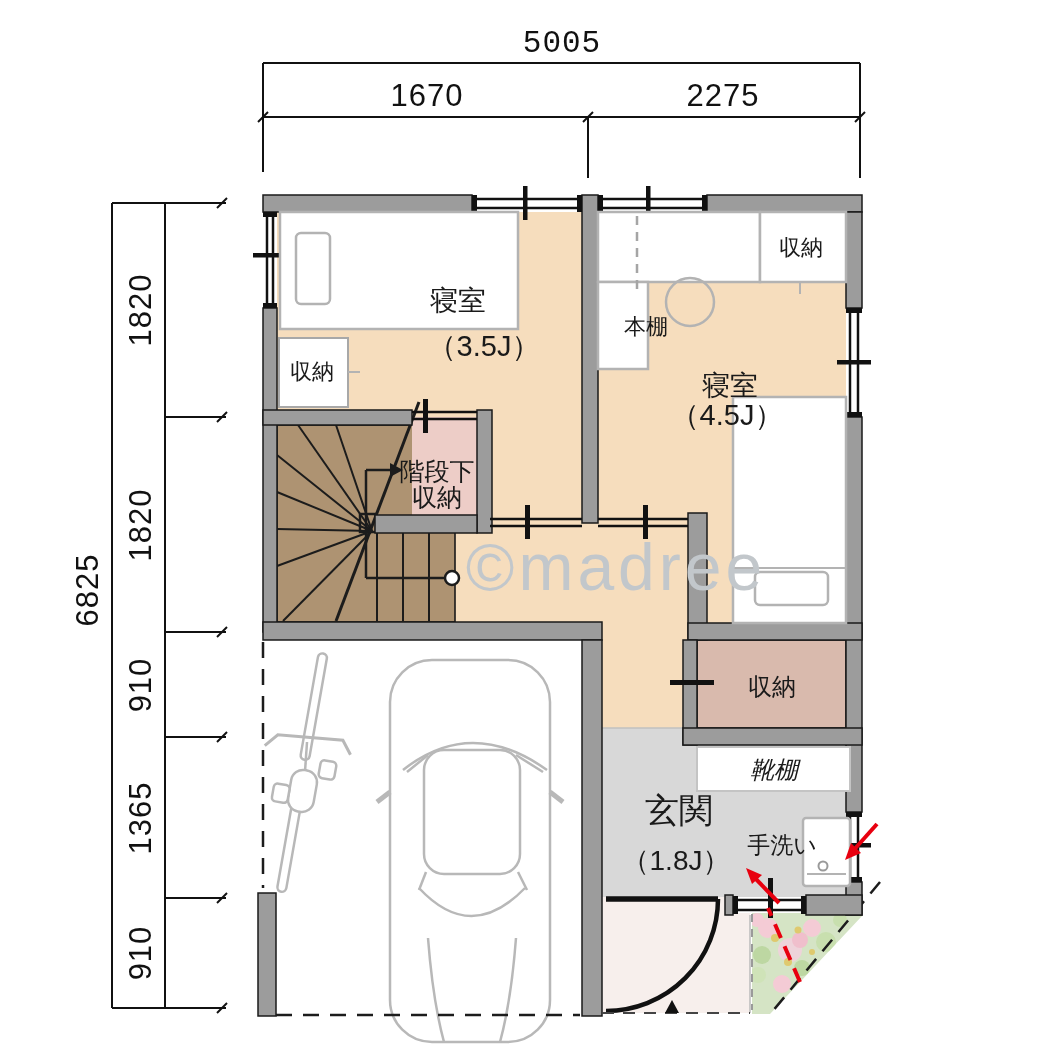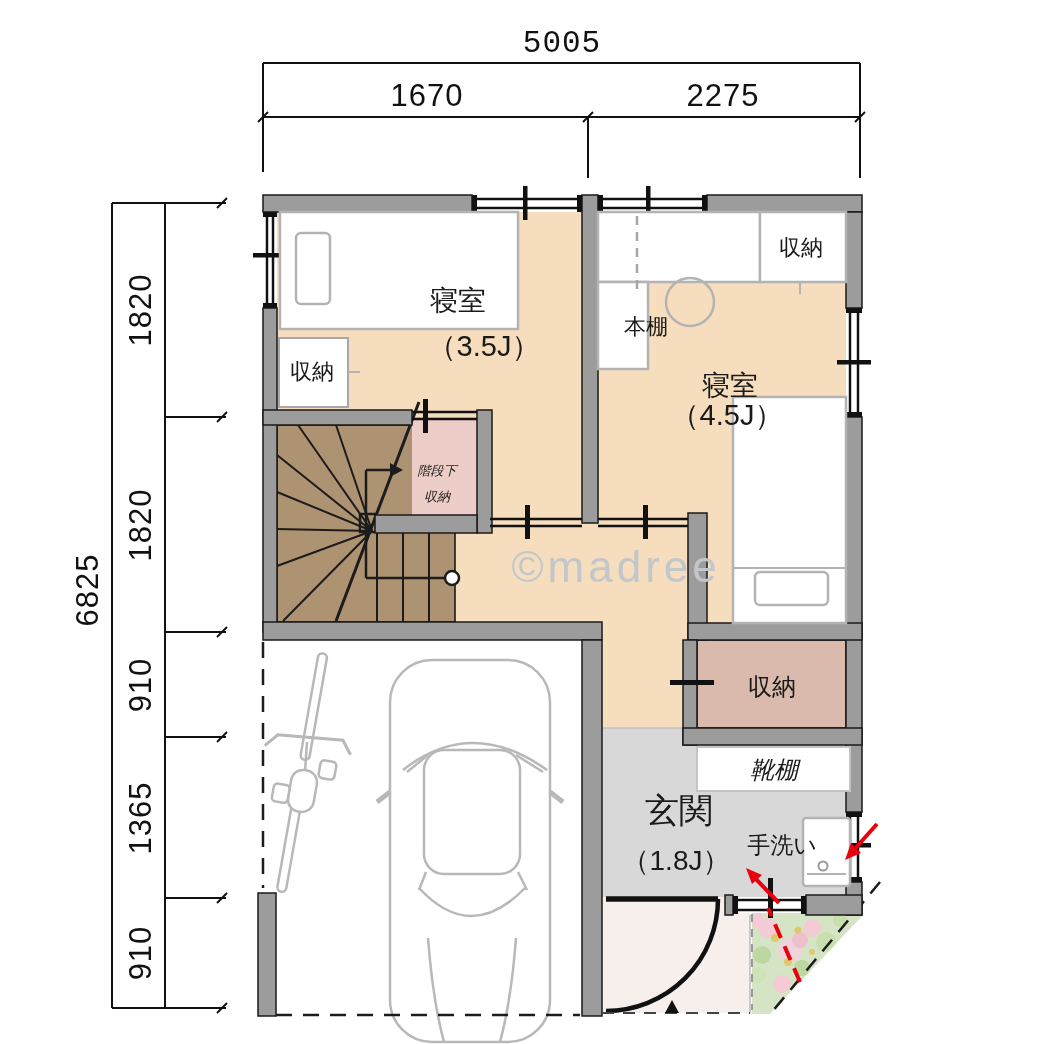--- a/index.html
+++ b/index.html
@@ -8,22 +8,22 @@
   #plan-svg{position:absolute;left:0;top:0;}
   .lbl{position:absolute;transform:translate(-50%,-50%);color:#1a1a1a;white-space:nowrap;
        font-family:"Liberation Sans","DejaVu Sans",sans-serif;line-height:1.1;text-align:center;}
   .rot{transform:translate(-50%,-50%) rotate(-90deg);}
   .dim{font-size:31px;letter-spacing:1px;color:#111;}
   .room-big{font-size:28px;}
   .room-size{font-size:29px;}
   .small{font-size:22px;}
   .mid{font-size:24px;}
   #watermark{position:absolute;left:616px;top:567px;transform:translate(-50%,-50%);
-       font-size:44px;color:#c2c7cb;letter-spacing:4px;font-weight:400;}
-  .two-line{font-size:13px;line-height:26px;font-style:italic;}
+       font-size:66px;color:#c2c7cb;letter-spacing:4px;font-weight:400;}
+  .two-line{font-size:25px;line-height:26px;}
 </style>
 </head>
 <body>
 
 <div id="stage">
 
 <svg id="plan-svg" width="1044" height="1044" viewBox="0 0 1044 1044">
 
   <g>
     <rect x="277" y="212" width="569" height="420" fill="#f6ddbd"></rect>

